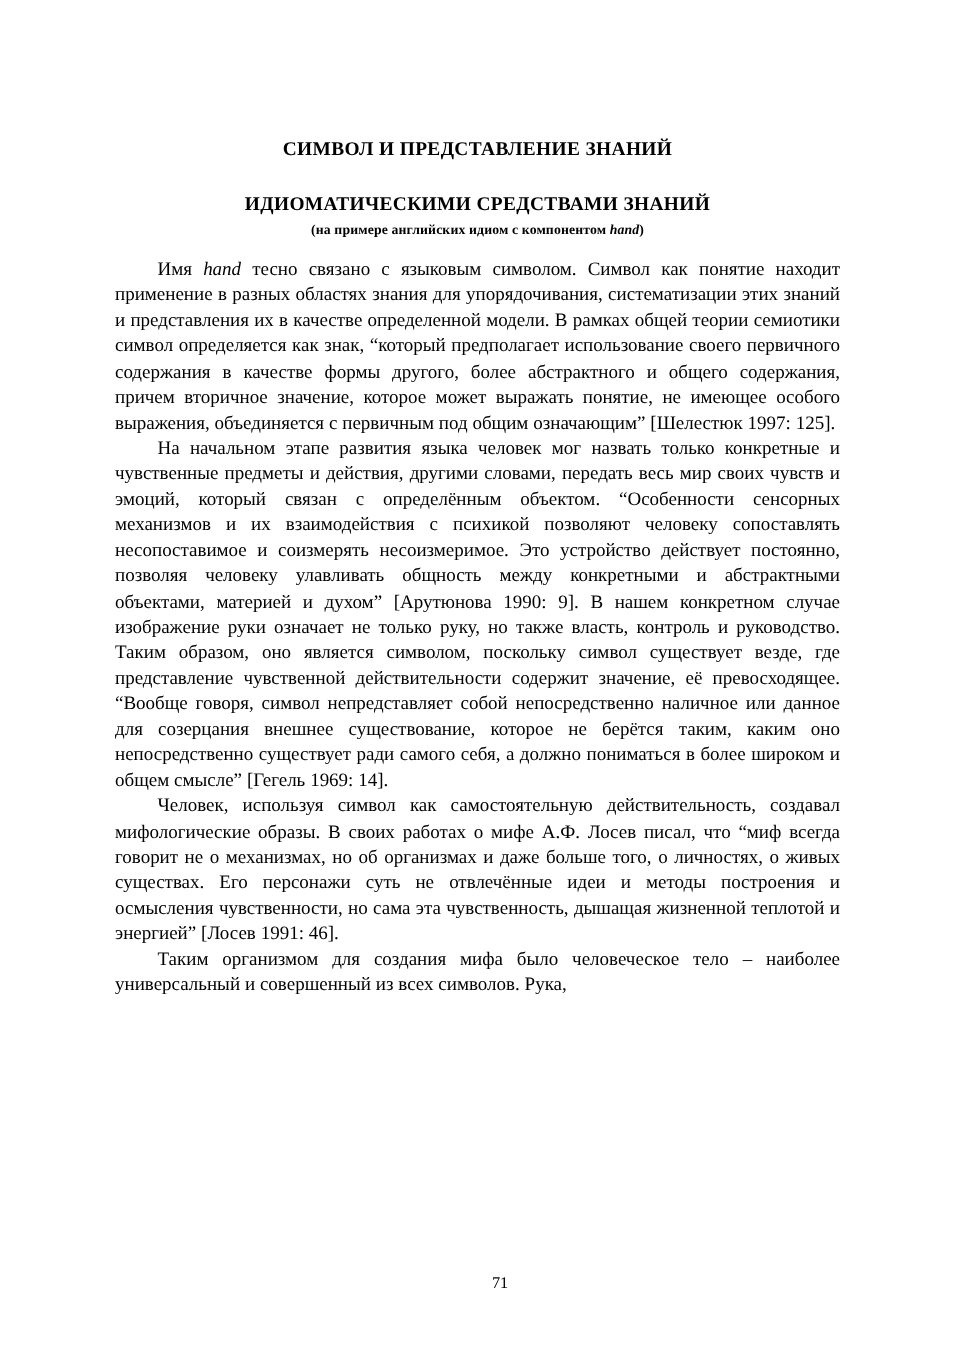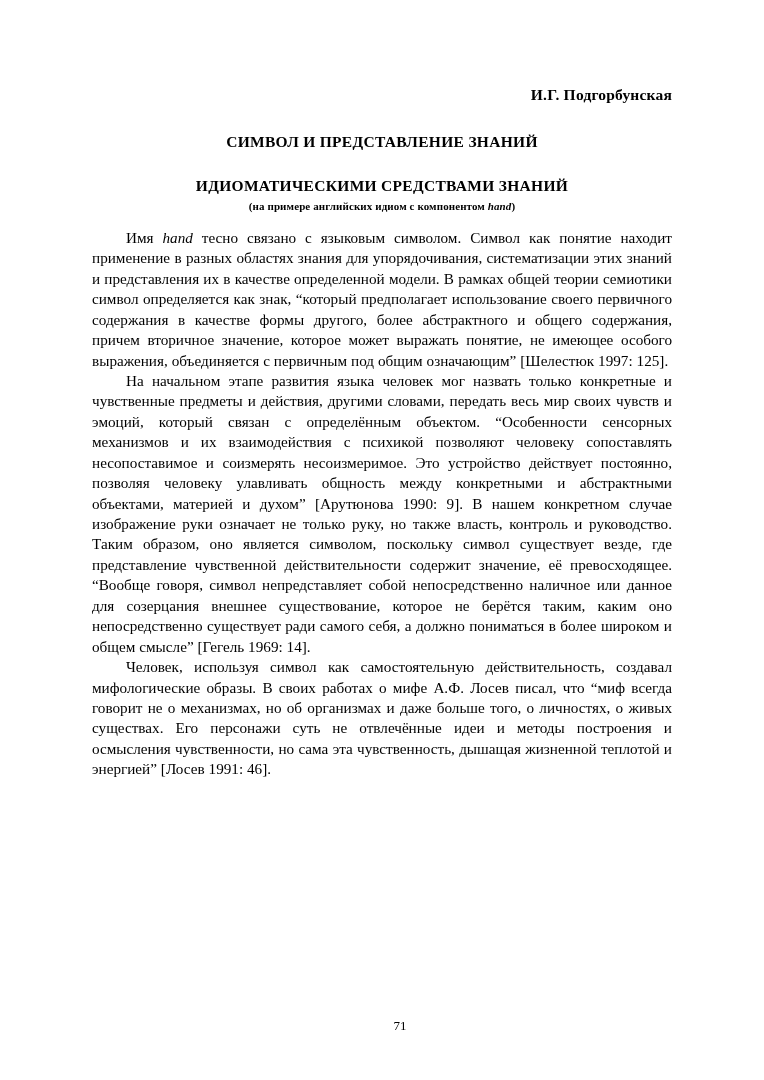--- a/index.html
+++ b/index.html
@@ -71,31 +71,31 @@
     text-align: center;
     font-size: 13px;
     margin-left: 18px;
   }
 </style>
 </head>
 <body>
 
 <div class="page">
 
-  <div class="author">И.Г. Подгорбунская</div>
 
   <div class="title-block">
     <div class="title-line">СИМВОЛ И ПРЕДСТАВЛЕНИЕ ЗНАНИЙ</div>
     <div class="title-line">ИДИОМАТИЧЕСКИМИ СРЕДСТВАМИ ЗНАНИЙ</div>
     <div class="subtitle-line">
       <span>(на примере английских идиом с компонентом </span><i>hand</i><span>)</span>
     </div>
   </div>
 
   <div class="body-text">
     <p>Имя <i>hand</i> тесно связано с языковым символом. Символ как понятие находит применение в разных областях знания для упорядочивания, систематизации этих знаний и представления их в качестве определенной модели. В рамках общей теории семиотики символ определяется как знак, “который предполагает использование своего первичного содержания в качестве формы другого, более абстрактного и общего содержания, причем вторичное значение, которое может выражать понятие, не имеющее особого выражения, объединяется с первичным под общим означающим” [Шелестюк 1997: 125].</p>
     <p>На начальном этапе развития языка человек мог назвать только конкретные и чувственные предметы и действия, другими словами, передать весь мир своих чувств и эмоций, который связан с определённым объектом. “Особенности сенсорных механизмов и их взаимодействия с психикой позволяют человеку сопоставлять несопоставимое и соизмерять несоизмеримое. Это устройство действует постоянно, позволяя человеку улавливать общность между конкретными и абстрактными объектами, материей и духом” [Арутюнова 1990: 9].  В нашем конкретном случае изображение руки означает не только руку, но также власть, контроль и руководство. Таким образом, оно является символом, поскольку символ существует везде, где представление чувственной действительности содержит значение, её превосходящее. “Вообще говоря, символ непредставляет собой непосредственно наличное или данное для созерцания внешнее существование, которое не берётся таким, каким оно непосредственно существует ради самого себя, а должно пониматься в более широком и общем смысле” [Гегель 1969: 14].</p>
     <p>Человек, используя символ как самостоятельную действительность, создавал мифологические образы. В своих работах о мифе А.Ф. Лосев писал, что “миф всегда говорит не о механизмах, но об организмах и даже больше того, о личностях, о живых существах. Его персонажи суть не отвлечённые идеи и методы построения и осмысления чувственности, но сама эта чувственность, дышащая жизненной теплотой и энергией” [Лосев 1991: 46].</p>
+    <p>Таким организмом для создания мифа было человеческое тело – наиболее универсальный и совершенный из всех символов. Рука,</p>
   </div>
 
 </div>
 
 <div class="page-number">71</div>
 
 </body></html>

